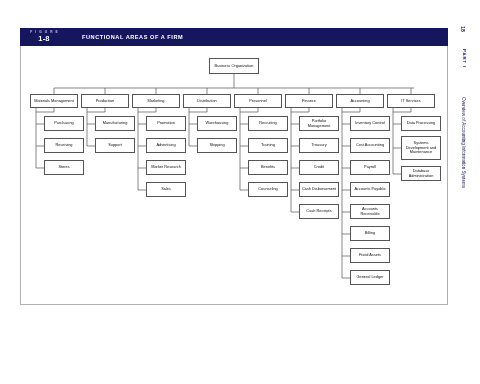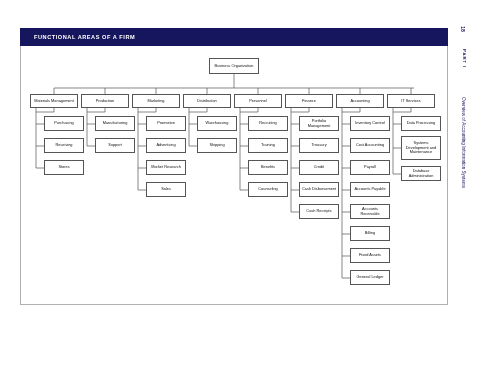--- a/index.html
+++ b/index.html
@@ -127,20 +127,24 @@
     transform-origin: center center;
     white-space: nowrap;
   }
 </style>
 </head>
 <body>
 
 <div id="page">
 
   <div id="figure-header">
+    <div id="figure-label-block">
+      <div id="figure-word">F I G U R E</div>
+      <div id="figure-number">1-8</div>
+    </div>
     <div id="figure-title">Functional Areas of a Firm</div>
   </div>
 
   <div id="figure-frame"></div>
 
   <div id="chart">
 
     <svg class="lines" viewBox="0 0 428 258">
       <g stroke="#555555" stroke-width="0.7" fill="none">
 

